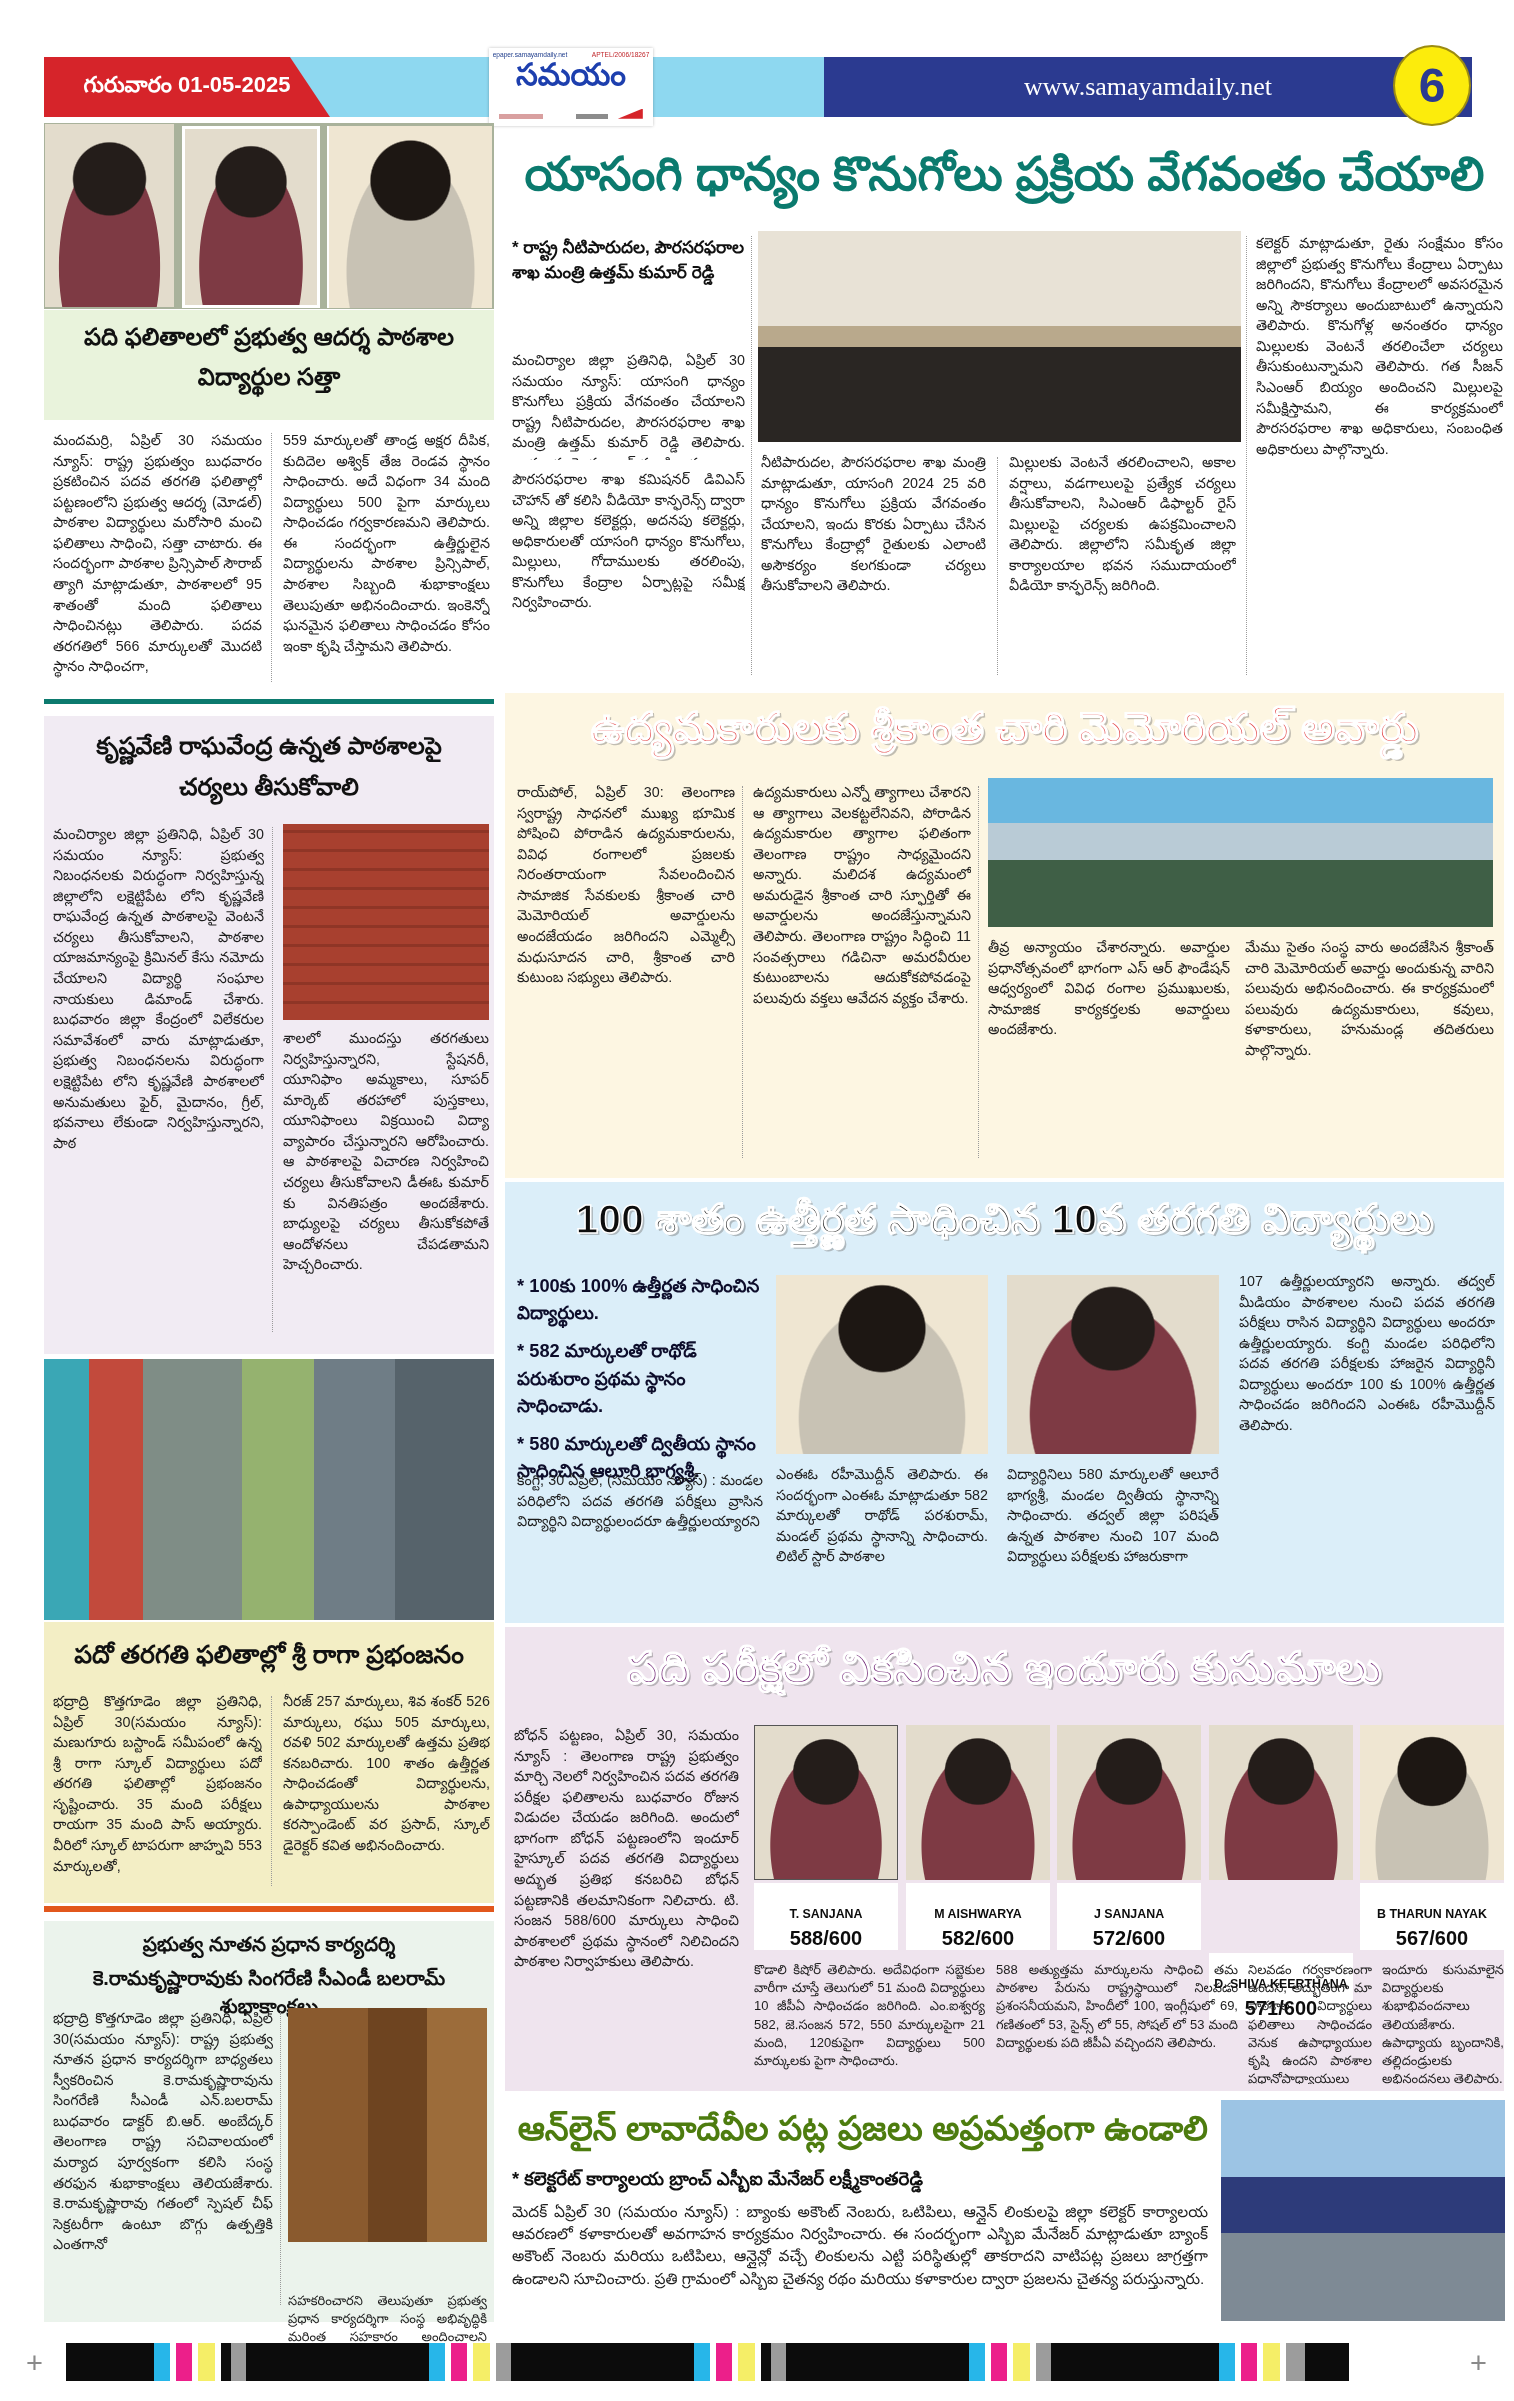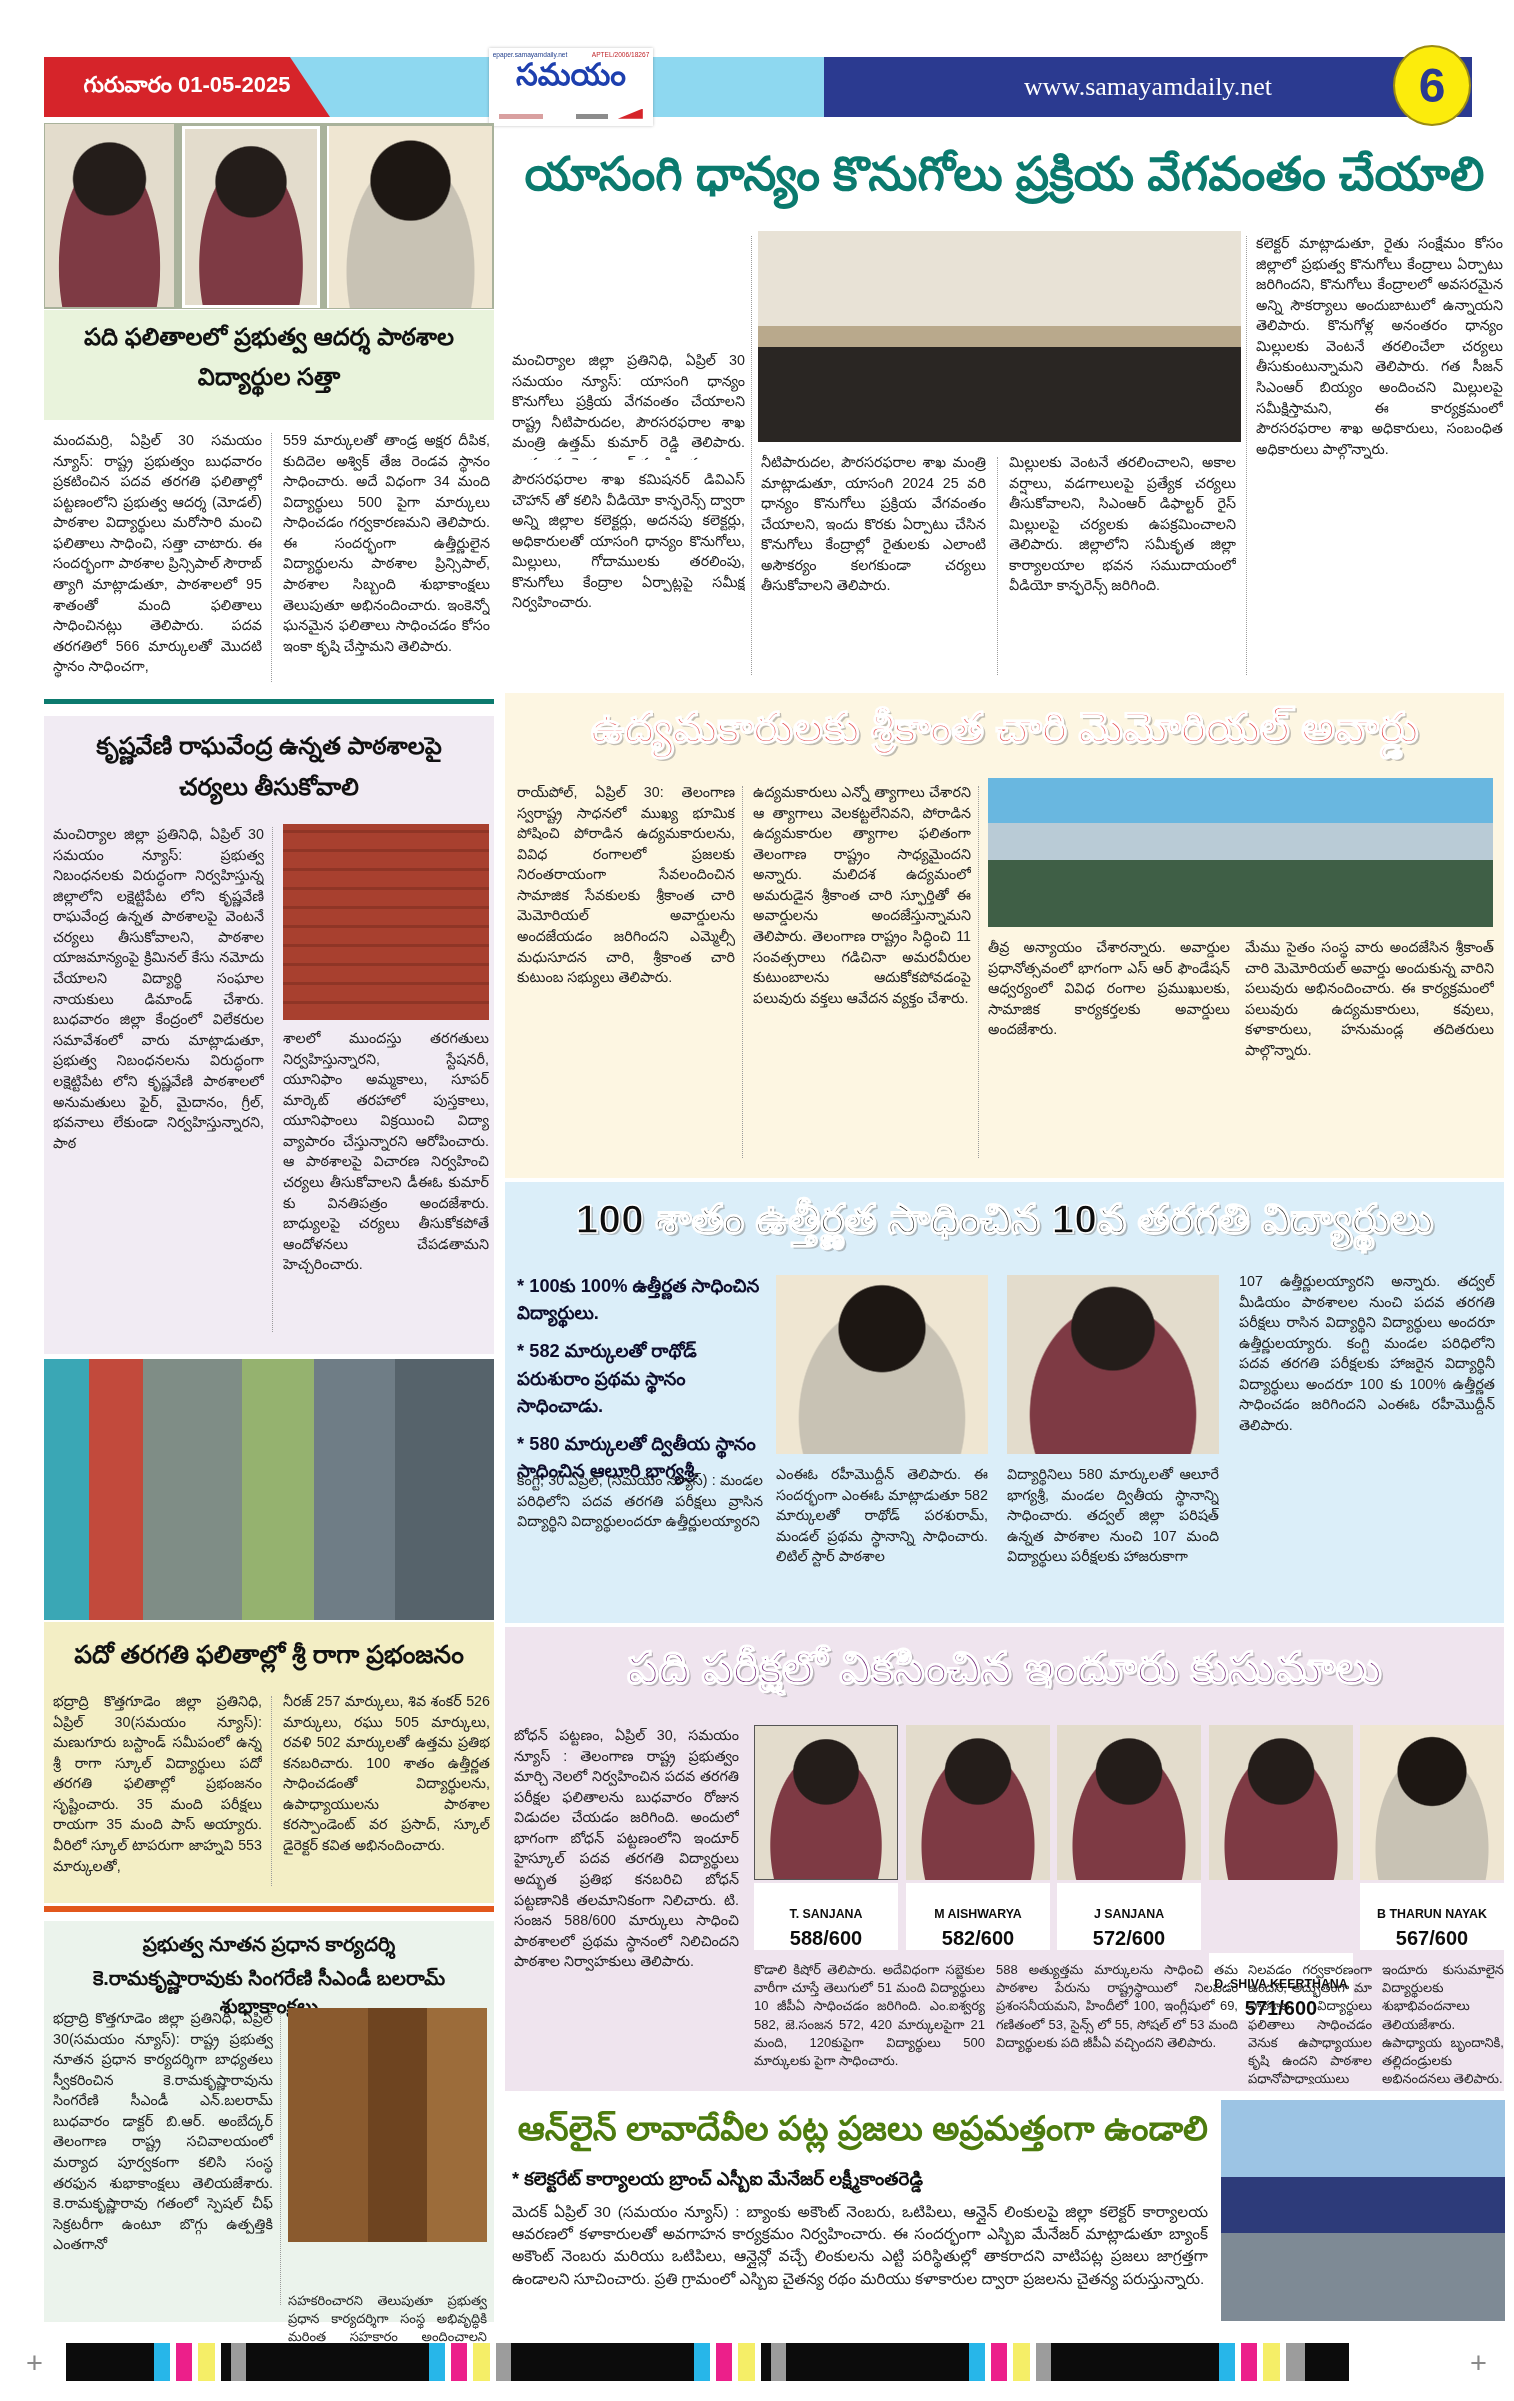--- a/index.html
+++ b/index.html
@@ -114,20 +114,21 @@
     <div class="headline" style="font-size:20px;color:#111;margin-top:11.7px;">ప్రభుత్వ నూతన ప్రధాన కార్యదర్శి</div>
     <div class="headline" style="font-size:20px;color:#111;margin-top:5.9px;padding:0 5.9px;">కె.రామకృష్ణారావుకు సింగరేణి సీఎండీ బలరామ్ శుభాకాంక్షలు</div>
   </div>
   <div class="abs txt" style="left:53px;top:2008px;width:220px;height:303px;">భద్రాద్రి కొత్తగూడెం జిల్లా ప్రతినిధి, ఏప్రిల్ 30(సమయం న్యూస్): రాష్ట్ర ప్రభుత్వ నూతన ప్రధాన కార్యదర్శిగా బాధ్యతలు స్వీకరించిన కె.రామకృష్ణారావును సింగరేణి సీఎండీ ఎన్.బలరామ్ బుధవారం డాక్టర్ బి.ఆర్. అంబేద్కర్ తెలంగాణ రాష్ట్ర సచివాలయంలో మర్యాద పూర్వకంగా కలిసి సంస్థ తరఫున శుభాకాంక్షలు తెలియజేశారు. కె.రామకృష్ణారావు గతంలో స్పెషల్ చీఫ్ సెక్రటరీగా ఉంటూ బొగ్గు ఉత్పత్తికి ఎంతగానో</div>
   <div class="abs dotrule" style="left:280px;top:2012px;height:293px;"></div>
   <div class="abs photo ph-office" style="left:288px;top:2008px;width:199px;height:234px;"></div>
   <div class="abs txt txt-sm" style="left:288px;top:2248px;width:199px;height:66px;margin-top:44px;">సహకరించారని తెలుపుతూ ప్రభుత్వ ప్రధాన కార్యదర్శిగా సంస్థ అభివృద్ధికి మరింత సహకారం అందించాలని వినమ్రంగా విన్నవించారు.</div>
 
   <div class="abs headline" style="left:505px;top:146px;width:999px;height:76px;font-size:47px;color:#0b7a6e;">యాసంగి ధాన్యం కొనుగోలు ప్రక్రియ వేగవంతం చేయాలి</div>
 
+  <div class="abs boldlead" style="left:512px;top:236px;width:233px;height:110px;">* రాష్ట్ర నీటిపారుదల, పౌరసరఫరాల శాఖ మంత్రి ఉత్తమ్ కుమార్ రెడ్డి</div>
   <div class="abs txt" style="left:512px;top:350px;width:233px;height:110px;">మంచిర్యాల జిల్లా ప్రతినిధి, ఏప్రిల్ 30 సమయం న్యూస్: యాసంగి ధాన్యం కొనుగోలు ప్రక్రియ వేగవంతం చేయాలని రాష్ట్ర నీటిపారుదల, పౌరసరఫరాల శాఖ మంత్రి ఉత్తమ్ కుమార్ రెడ్డి తెలిపారు. బుధవారం హైదరాబాద్ నుండి రాష్ట్ర</div>
 
   <div class="abs photo ph-meeting" style="left:758px;top:231px;width:483px;height:211px;"></div>
 
   <div class="abs dotrule" style="left:751px;top:236px;height:439px;"></div>
   <div class="abs dotrule" style="left:1246px;top:236px;height:439px;"></div>
   <div class="abs txt" style="left:1256px;top:233px;width:247px;height:445px;">కలెక్టర్ మాట్లాడుతూ, రైతు సంక్షేమం కోసం జిల్లాలో ప్రభుత్వ కొనుగోలు కేంద్రాలు ఏర్పాటు జరిగిందని, కొనుగోలు కేంద్రాలలో అవసరమైన అన్ని సౌకర్యాలు అందుబాటులో ఉన్నాయని తెలిపారు. కొనుగోళ్ల అనంతరం ధాన్యం మిల్లులకు వెంటనే తరలించేలా చర్యలు తీసుకుంటున్నామని తెలిపారు. గత సీజన్ సిఎంఆర్ బియ్యం అందించని మిల్లులపై సమీక్షిస్తామని, ఈ కార్యక్రమంలో పౌరసరఫరాల శాఖ అధికారులు, సంబంధిత అధికారులు పాల్గొన్నారు.</div>
 
   <div class="abs txt" style="left:512px;top:469px;width:233px;height:211px;">పౌరసరఫరాల శాఖ కమిషనర్ డివిఎస్ చౌహాన్ తో కలిసి వీడియో కాన్ఫరెన్స్ ద్వారా అన్ని జిల్లాల కలెక్టర్లు, అదనపు కలెక్టర్లు, అధికారులతో యాసంగి ధాన్యం కొనుగోలు, మిల్లులు, గోదాములకు తరలింపు, కొనుగోలు కేంద్రాల ఏర్పాట్లపై సమీక్ష నిర్వహించారు.</div>
   <div class="abs dotrule" style="left:997px;top:457px;height:218px;"></div>
@@ -198,21 +199,21 @@
   </div>
   <div class="abs namecard" style="left:1209px;top:1953px;width:144px;height:67px;">
     <div class="nm">D. SHIVA KEERTHANA</div>
     <div class="sc">571/600</div>
   </div>
   <div class="abs namecard" style="left:1360px;top:1883px;width:144px;height:67px;">
     <div class="nm">B THARUN NAYAK</div>
     <div class="sc">567/600</div>
   </div>
 
-  <div class="abs txt txt-sm" style="left:754px;top:1961px;width:231px;height:123px;">కొడాలి కిషోర్ తెలిపారు. అదేవిధంగా సబ్జెకుల వారీగా చూస్తే తెలుగులో 51 మంది విద్యార్థులు 10 జీపీఏ సాధించడం జరిగింది. ఎం.ఐశ్వర్య 582, జె.సంజన 572, 420 మార్కులపైగా 21 మంది, 120కుపైగా విద్యార్థులు 500 మార్కులకు పైగా సాధించారు.</div>
+  <div class="abs txt txt-sm" style="left:754px;top:1961px;width:231px;height:123px;">కొడాలి కిషోర్ తెలిపారు. అదేవిధంగా సబ్జెకుల వారీగా చూస్తే తెలుగులో 51 మంది విద్యార్థులు 10 జీపీఏ సాధించడం జరిగింది. ఎం.ఐశ్వర్య 582, జె.సంజన 572, 550 మార్కులపైగా 21 మంది, 120కుపైగా విద్యార్థులు 500 మార్కులకు పైగా సాధించారు.</div>
   <div class="abs txt txt-sm" style="left:996px;top:1961px;width:242px;height:123px;">588 అత్యుత్తమ మార్కులను సాధించి తమ పాఠశాల పేరును రాష్ట్రస్థాయిలో నిలపడం ప్రశంసనీయమని, హిందీలో 100, ఇంగ్లీషులో 69, గణితంలో 53, సైన్స్ లో 55, సోషల్ లో 53 మంది విద్యార్థులకు పది జీపీఏ వచ్చిందని తెలిపారు.</div>
   <div class="abs txt txt-sm" style="left:1248px;top:1961px;width:124px;height:123px;">నిలవడం గర్వకారణంగా ఉందని, అద్భుతంగా మా పాఠశాల విద్యార్థులు ఫలితాలు సాధించడం వెనుక ఉపాధ్యాయుల కృషి ఉందని పాఠశాల ప్రధానోపాధ్యాయులు అన్నారు. మా సంస్థ ద్వారా ఇంతటి మంచి ఉత్తమ ఫలితాలు సాధించడానికి కృషిచేసిన</div>
   <div class="abs txt txt-sm" style="left:1382px;top:1961px;width:122px;height:123px;">ఇందూరు కుసుమాలైన విద్యార్థులకు శుభాభివందనాలు తెలియజేశారు. ఉపాధ్యాయ బృందానికి, తల్లిదండ్రులకు అభినందనలు తెలిపారు.</div>
 
   <div class="abs headline" style="left:512px;top:2109px;width:696px;height:48px;font-size:34px;color:#4d7c0f;text-align:right;">ఆన్‌లైన్ లావాదేవీల పట్ల ప్రజలు అప్రమత్తంగా ఉండాలి</div>
   <div class="abs boldlead" style="left:512px;top:2166px;width:696px;height:31px;font-size:18.3px;">* కలెక్టరేట్ కార్యాలయ బ్రాంచ్ ఎస్బీఐ మేనేజర్ లక్ష్మీకాంతరెడ్డి</div>
   <div class="abs txt" style="left:512px;top:2201px;width:696px;height:126px;font-size:15.4px;">మెదక్ ఏప్రిల్ 30 (సమయం న్యూస్) : బ్యాంకు అకౌంట్ నెంబరు, ఒటిపిలు, ఆన్లైన్ లింకులపై జిల్లా కలెక్టర్ కార్యాలయ ఆవరణలో కళాకారులతో అవగాహన కార్యక్రమం నిర్వహించారు. ఈ సందర్భంగా ఎస్బిఐ మేనేజర్ మాట్లాడుతూ బ్యాంక్ అకౌంట్ నెంబరు మరియు ఒటిపిలు, ఆన్లైన్లో వచ్చే లింకులను ఎట్టి పరిస్థితుల్లో తాకరాదని వాటిపట్ల ప్రజలు జాగ్రత్తగా ఉండాలని సూచించారు. ప్రతి గ్రామంలో ఎస్బిఐ చైతన్య రథం మరియు కళాకారుల ద్వారా ప్రజలను చైతన్య పరుస్తున్నారు.</div>
   <div class="abs photo ph-sbi" style="left:1221px;top:2100px;width:284px;height:221px;"></div>
 
   <div class="abs" style="left:26px;top:2347px;font-size:29px;color:#8a8a8a;">+</div>

